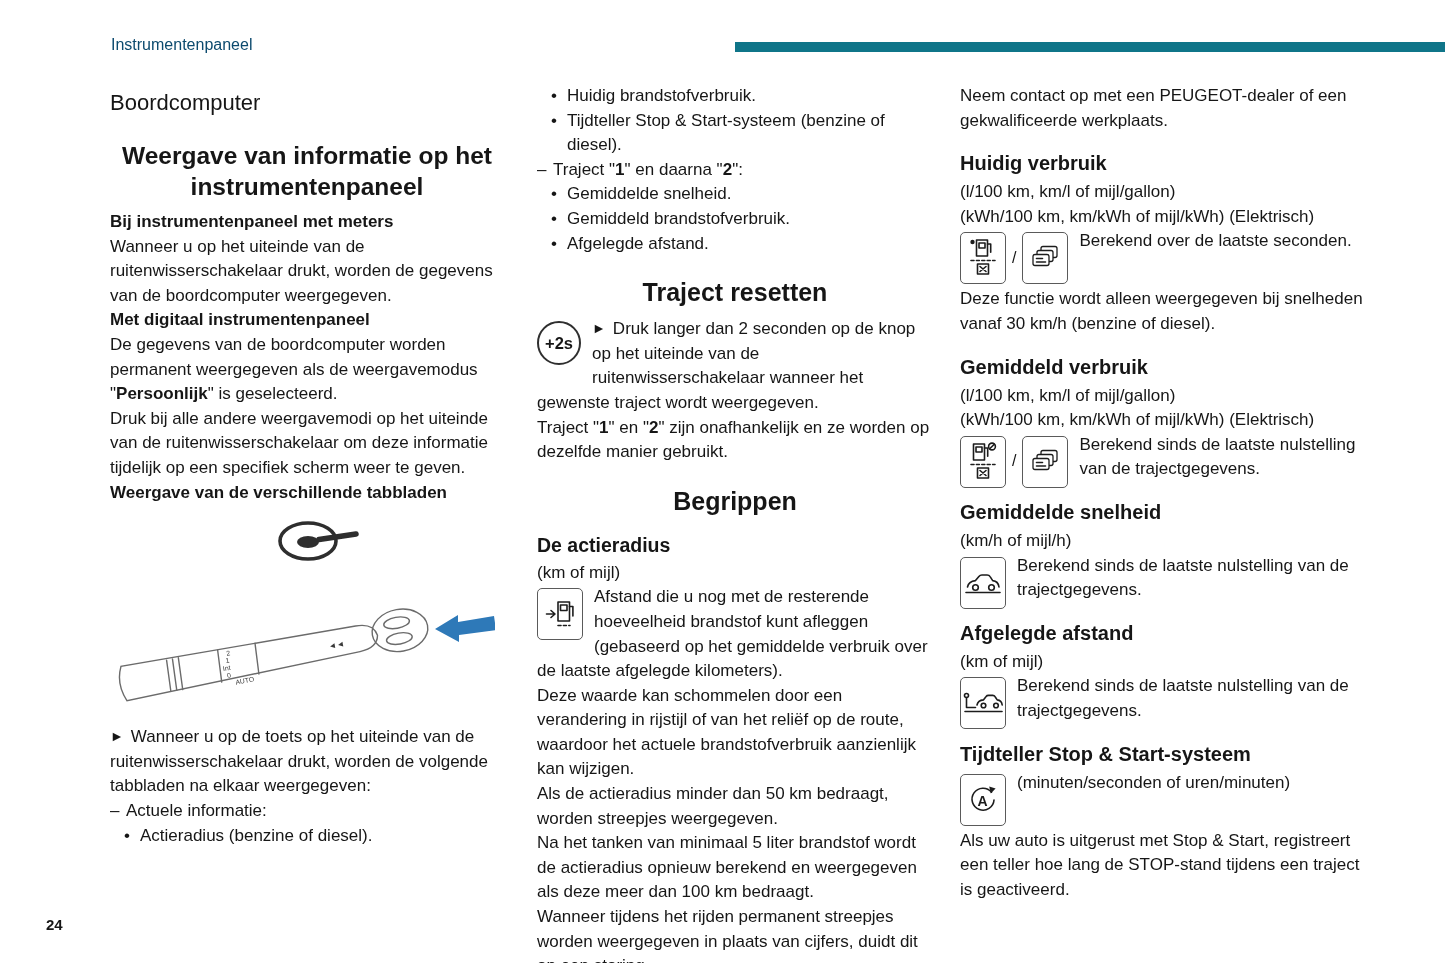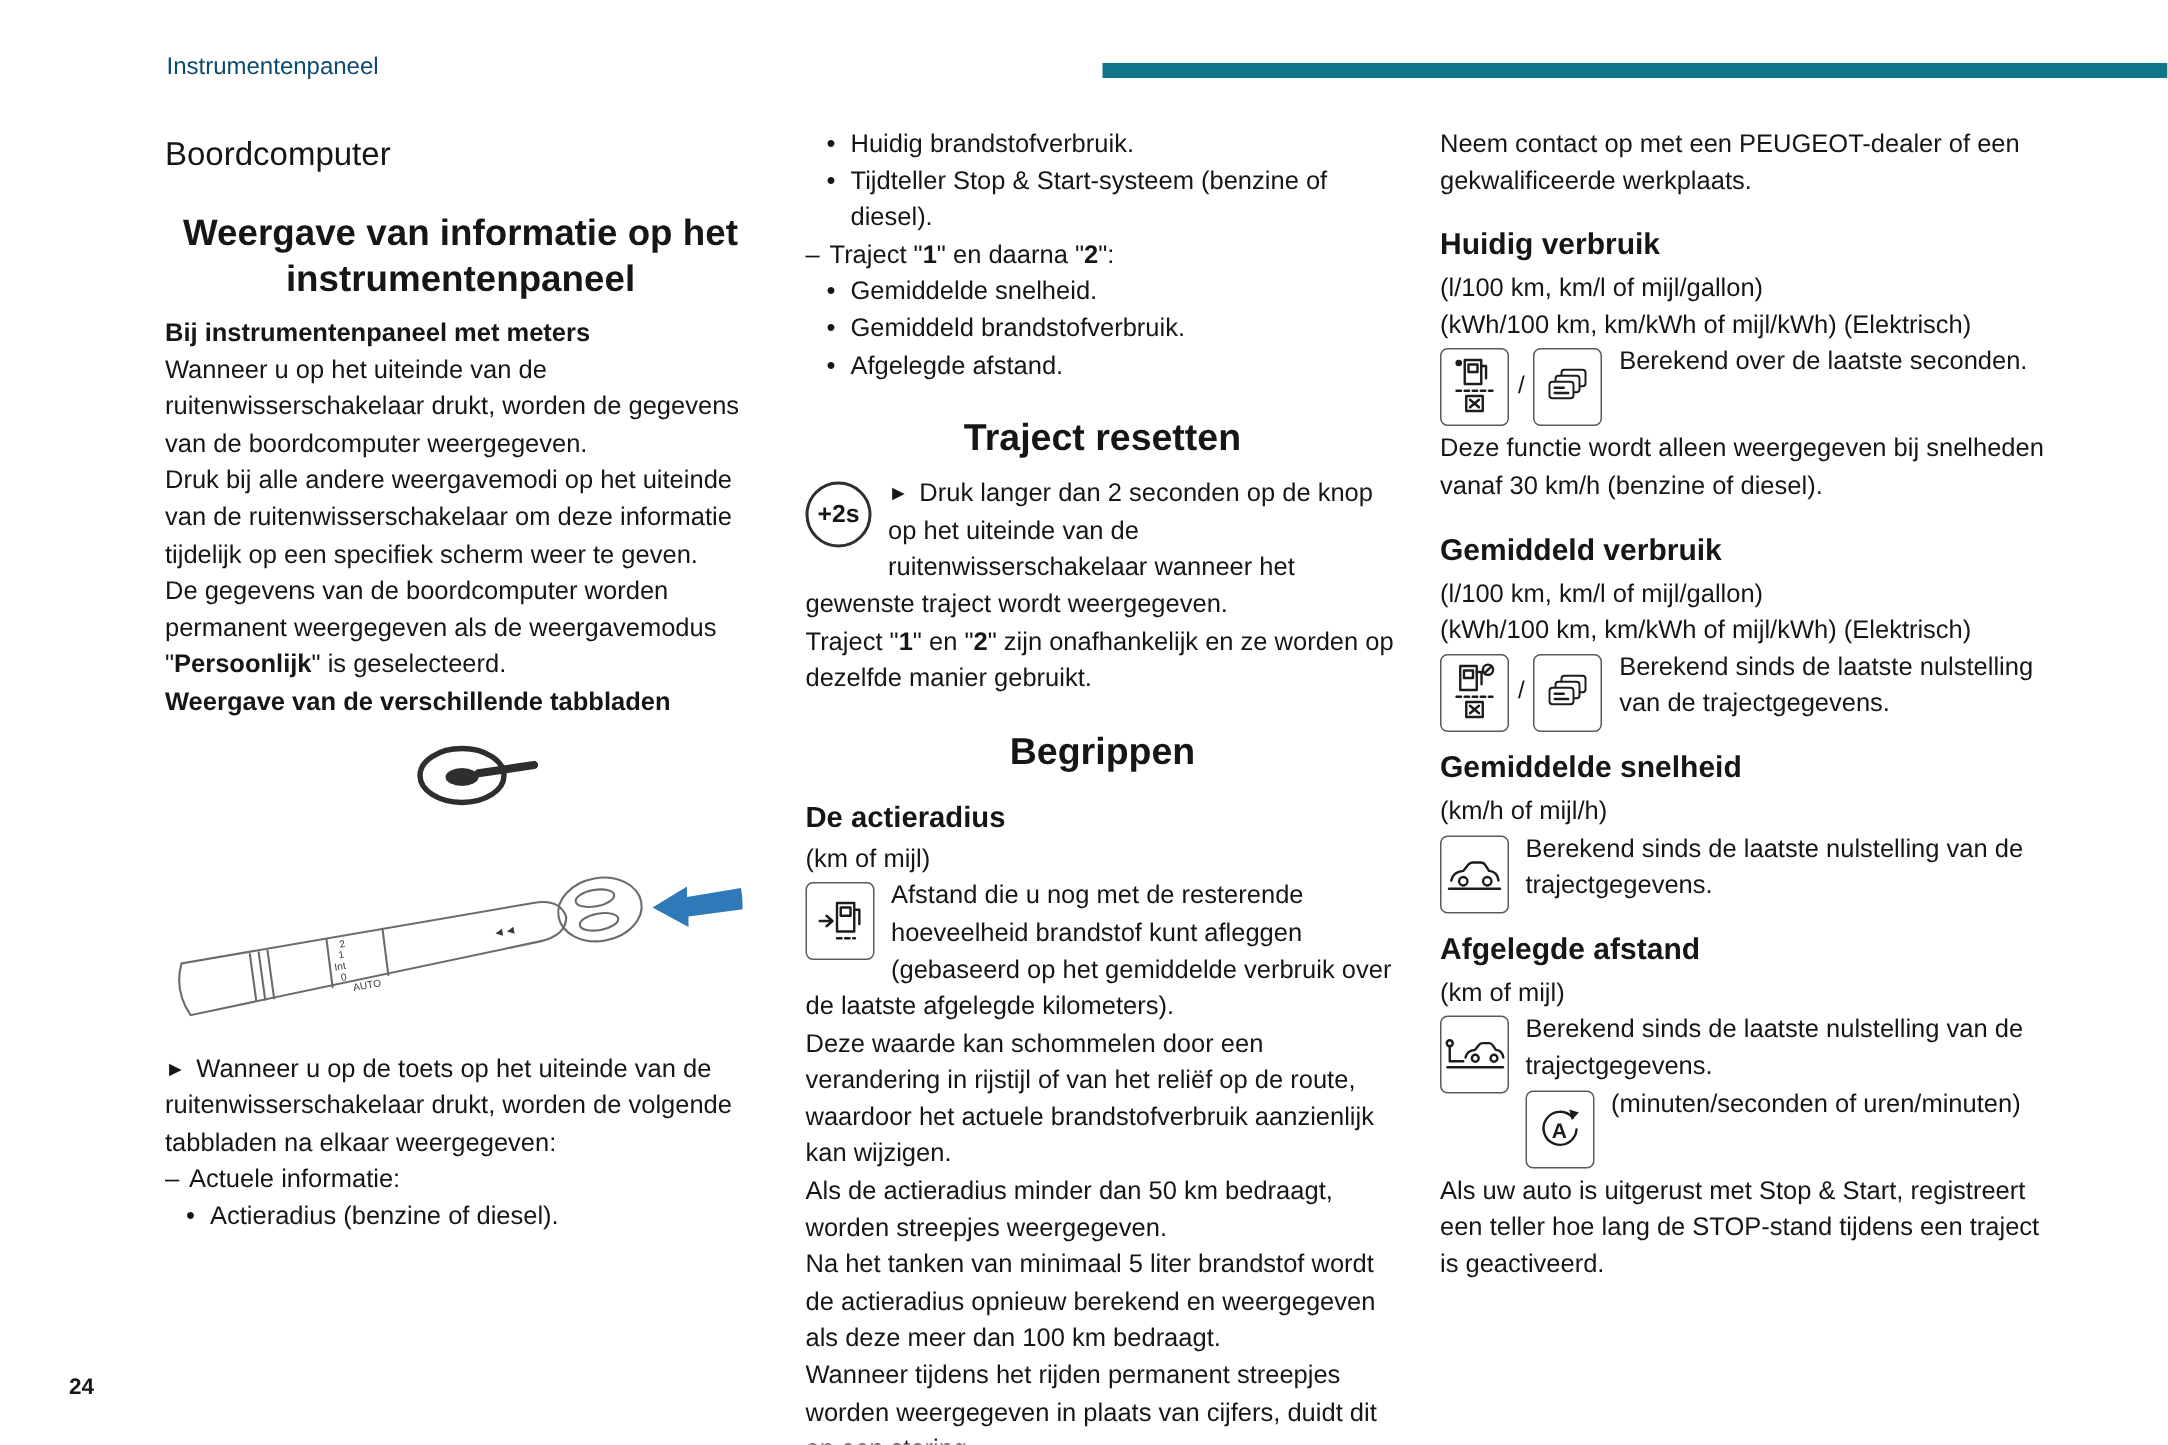--- a/index.html
+++ b/index.html
@@ -61,22 +61,23 @@
   <div class="accent-bar"></div>
 
   <div class="col col1">
     <h1>Boordcomputer</h1>
 
     <h2>Weergave van informatie op het instrumentenpaneel</h2>
 
     <p class="bold">Bij instrumentenpaneel met meters</p>
     <p>Wanneer u op het uiteinde van de ruitenwisserschakelaar drukt, worden de gegevens van de boordcomputer weergegeven.</p>
 
+    <p class="bold">Met digitaal instrumentenpaneel</p>
+    <p><span>De gegevens van de boordcomputer worden permanent weergegeven als de weergavemodus "</span><b>Persoonlijk</b><span>" is geselecteerd.</span></p>
     <p>Druk bij alle andere weergavemodi op het uiteinde van de ruitenwisserschakelaar om deze informatie tijdelijk op een specifiek scherm weer te geven.</p>
-    <p><span>De gegevens van de boordcomputer worden permanent weergegeven als de weergavemodus "</span><b>Persoonlijk</b><span>" is geselecteerd.</span></p>
 
     <p class="bold">Weergave van de verschillende tabbladen</p>
 
     <svg class="illus" width="385" height="198" viewBox="0 0 385 198">
       <g>
         <ellipse cx="198" cy="26" rx="28" ry="18" fill="none" stroke="#2e2e2e" stroke-width="3.6"></ellipse>
         <ellipse cx="198" cy="27" rx="11" ry="6" fill="#2e2e2e"></ellipse>
         <path d="M209 24.5l37-5.5" stroke="#2e2e2e" stroke-width="5.5" stroke-linecap="round" fill="none"></path>
       </g>
       <g transform="rotate(-10 20 168)">
@@ -231,20 +232,21 @@
           <path class="ln" d="M15 15c.7-3.4 3.2-4.8 6.4-5.1l2.7-3.4c.6-.8 1.4-1.1 2.4-1.1h4.2c1 0 1.9.5 2.4 1.3l2.1 3.2c3.2.3 4.6 1.9 5 5.1" stroke-width="1.4"></path>
           <circle class="ln" cx="21.5" cy="15.5" r="2.3" stroke-width="1.4"></circle>
           <circle class="ln" cx="34" cy="15.5" r="2.3" stroke-width="1.4"></circle>
           <path class="ln" d="M3 21.5h37" stroke-width="1.3"></path>
         </svg>
       </span>
       <p>Berekend sinds de laatste nulstelling van de trajectgegevens.</p>
     </section>
 
     <section>
+      <h3>Tijdteller Stop &amp; Start-systeem</h3>
       <span class="icon-box">
         <svg width="32" height="32" viewBox="0 0 32 32">
           <path class="ln" d="M24.5 8.2A11 11 0 1 0 27 16" stroke-width="1.9"></path>
           <polygon points="22.2,2.6 28.6,4.6 23.8,9.6" fill="#1c1c1c"></polygon>
           <text class="icon-letter" x="15.5" y="21.5" text-anchor="middle">A</text>
         </svg>
       </span>
       <p>(minuten/seconden of uren/minuten)</p>
       <p class="clear">Als uw auto is uitgerust met Stop &amp; Start, registreert een teller hoe lang de STOP-stand tijdens een traject is geactiveerd.</p>
     </section>

